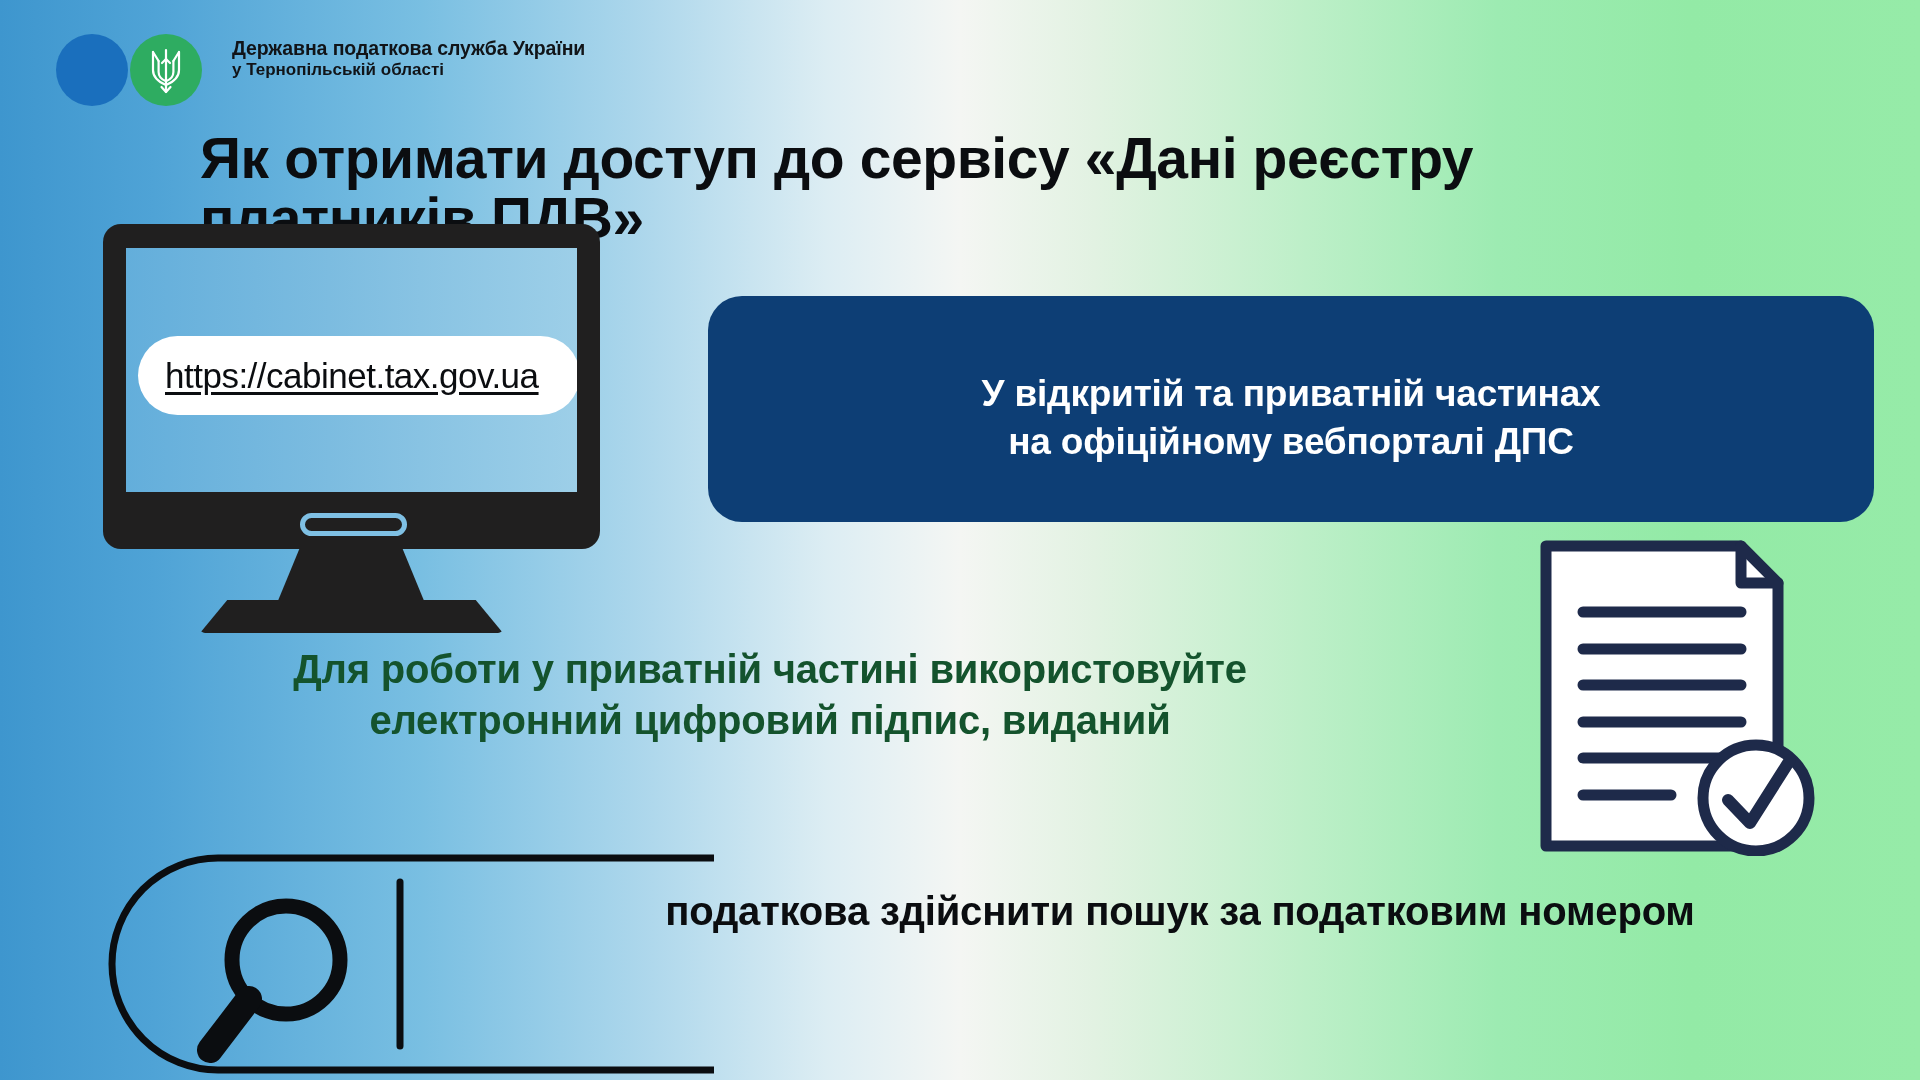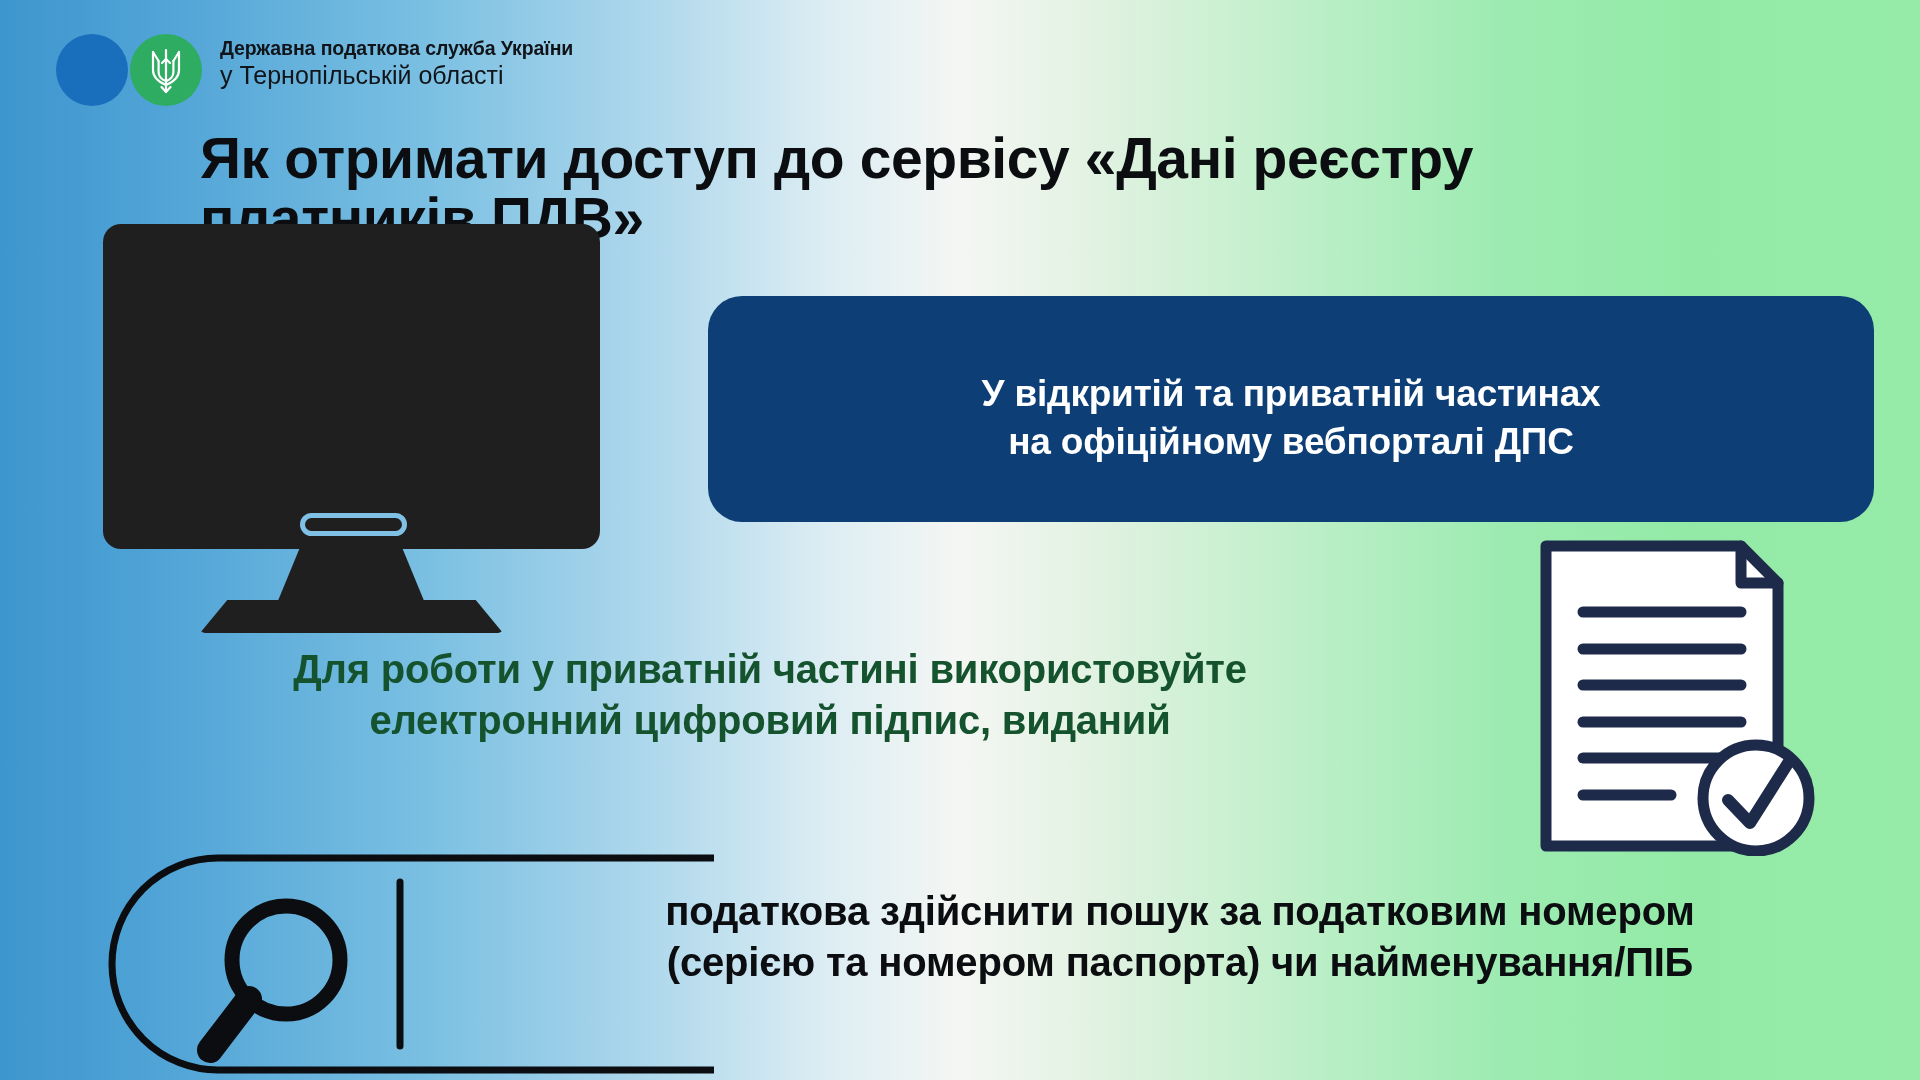--- a/index.html
+++ b/index.html
@@ -65,41 +65,41 @@
     height: 72px;
     border-radius: 50%;
     background: #2EAC61;
     display: flex;
     align-items: center;
     justify-content: center;
   }
   .logo-circle-green svg { display: block; }
 
   #header-text {
-    margin-left: 6px;
+    margin-left: 18px;
     padding-top: 20px;
     color: #111418;
   }
   .org-line-1 {
     font-size: 19.5px;
     font-weight: bold;
     line-height: 1.12;
     letter-spacing: -0.1px;
     white-space: nowrap;
   }
   .org-line-2 {
     font-size: 19.5px;
     font-weight: bold;
     line-height: 1.22;
     margin-top: 14px;
     white-space: nowrap;
   }
   .org-line-3 {
-    font-size: 25px;
-    font-weight: normal;
+    font-size: 17px;
+    font-weight: bold;
     line-height: 1.22;
     white-space: nowrap;
   }
 
   
   #title {
     position: absolute;
     left: 200px;
     top: 128px;
     width: 1400px;
@@ -294,20 +294,25 @@
   </div>
 </div>
 
 <div id="title">
   <span class="t-line">Як отримати доступ до сервісу «Дані реєстру</span>
   <span class="t-line">платників ПДВ»</span>
 </div>
 
 <div id="monitor">
   <div class="mon-bezel"></div>
+  <div class="mon-screen">
+    <div class="mon-urlpill">
+      <span class="mon-url">https://cabinet.tax.gov.ua</span>
+    </div>
+  </div>
   <div class="mon-btn"></div>
   <div class="mon-neck"></div>
   <div class="mon-base"></div>
 </div>
 
 <div id="callout">
   <div class="c-text">
     <span class="c-line">У відкритій та приватній частинах</span>
     <span class="c-line">на офіційному вебпорталі ДПС</span>
   </div>
@@ -347,14 +352,13 @@
     <line x1="300" y1="36" x2="300" y2="200" stroke="#0B0D10" stroke-width="7" stroke-linecap="round"></line>
 
     <circle cx="186" cy="114" r="54" fill="none" stroke="#0B0D10" stroke-width="15"></circle>
 
     <line x1="149" y1="153" x2="110" y2="204" stroke="#0B0D10" stroke-width="26" stroke-linecap="round"></line>
   </svg>
 </div>
 
 <div id="bottom-text">
   <span class="b-line">податкова здійснити пошук за податковим номером</span>
-  <span class="b-line">(серією та номером паспорта) чи найменування/ПІБ</span>
 </div>
 
 </body></html>

